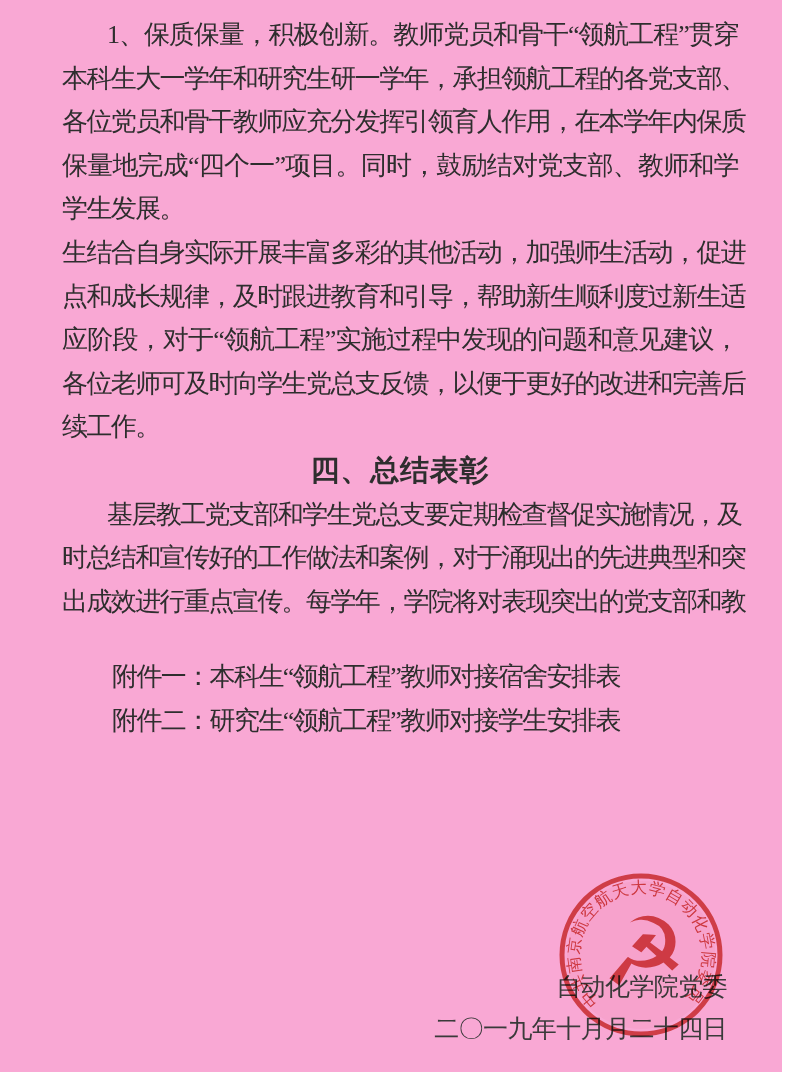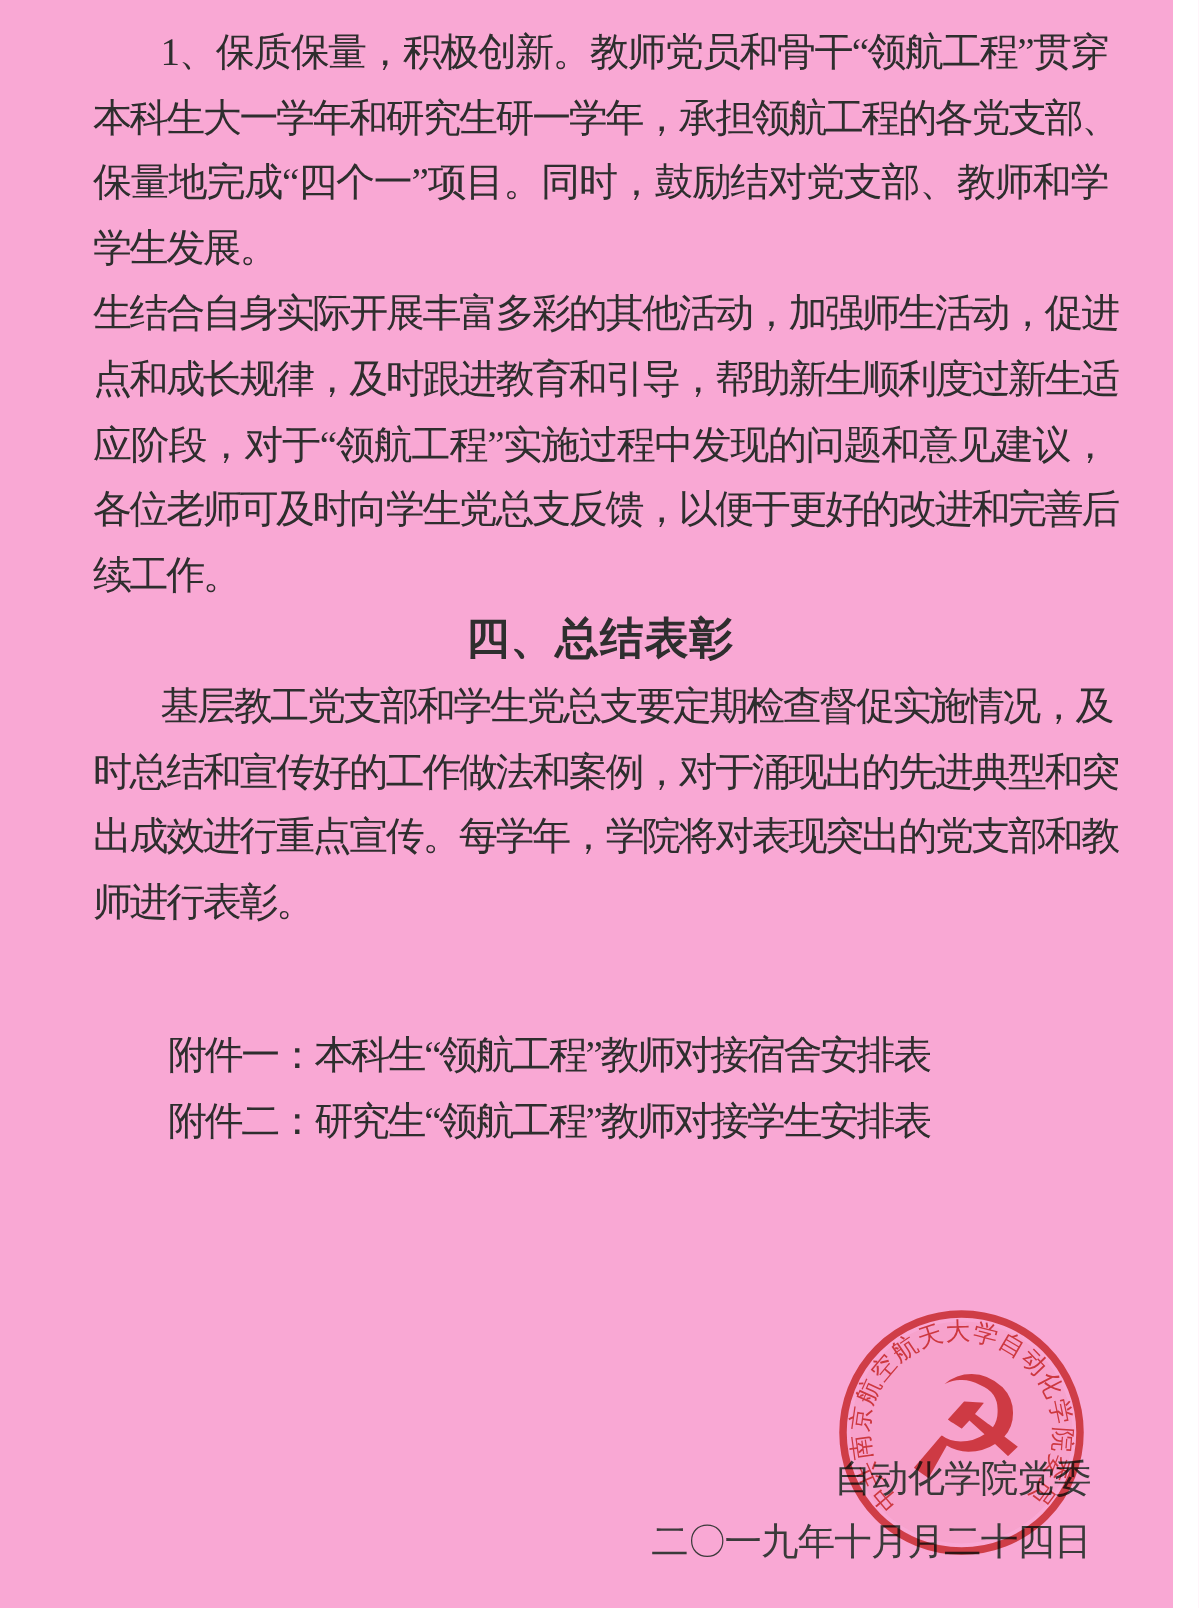--- a/index.html
+++ b/index.html
@@ -31,21 +31,21 @@
     text-align-last: justify;
   }
   .indent { padding-left: 45px; }
   .heading .line {
     font-weight: bold;
     font-size: 29px;
     letter-spacing: 0.8px;
     font-family: "Liberation Sans", "DejaVu Sans", sans-serif;
     text-align: center;
   }
-  .attachments { margin-top: 59px; padding-left: 50px; }
+  .attachments { margin-top: 32px; padding-left: 50px; }
   
   .sig-block {
     position: absolute;
     right: 55px;
     top: 928px;
     text-align: right;
     font-size: 25px;
     letter-spacing: -0.6px;
     color: #3a3a3a;
     margin-top: 44px;
@@ -65,38 +65,38 @@
 </style>
 </head>
 <body>
 
 <div class="page">
 
   <div class="doc">
       <div class="block body">
         <div class="line indent just">1、保质保量，积极创新。教师党员和骨干“领航工程”贯穿</div>
         <div class="line just">本科生大一学年和研究生研一学年，承担领航工程的各党支部、</div>
+        <div class="line just">各位党员和骨干教师应充分发挥引领育人作用，在本学年内保质</div>
         <div class="line just">保量地完成“四个一”项目。同时，鼓励结对党支部、教师和学</div>
         <div class="line">学生发展。</div>
         <div class="line just">生结合自身实际开展丰富多彩的其他活动，加强师生活动，促进</div>
       </div>
       <div class="block body">
         <div class="line just">点和成长规律，及时跟进教育和引导，帮助新生顺利度过新生适</div>
         <div class="line just">应阶段，对于“领航工程”实施过程中发现的问题和意见建议，</div>
         <div class="line just">各位老师可及时向学生党总支反馈，以便于更好的改进和完善后</div>
         <div class="line">续工作。</div>
       </div>
       <div class="block heading">
         <div class="line">四、总结表彰</div>
       </div>
       <div class="block body">
         <div class="line indent just">基层教工党支部和学生党总支要定期检查督促实施情况，及</div>
         <div class="line just">时总结和宣传好的工作做法和案例，对于涌现出的先进典型和突</div>
         <div class="line just">出成效进行重点宣传。每学年，学院将对表现突出的党支部和教</div>
-        <div class="line">师进行表彰。</div>
       </div>
       <div class="block attachments">
         <div class="line">附件一：本科生“领航工程”教师对接宿舍安排表</div>
         <div class="line">附件二：研究生“领航工程”教师对接学生安排表</div>
       </div>
     </div>
 
   <div class="sig-block">
     <div class="sig-line">自动化学院党委</div>
     <div class="date-line">二〇一九年十月月二十四日</div>

